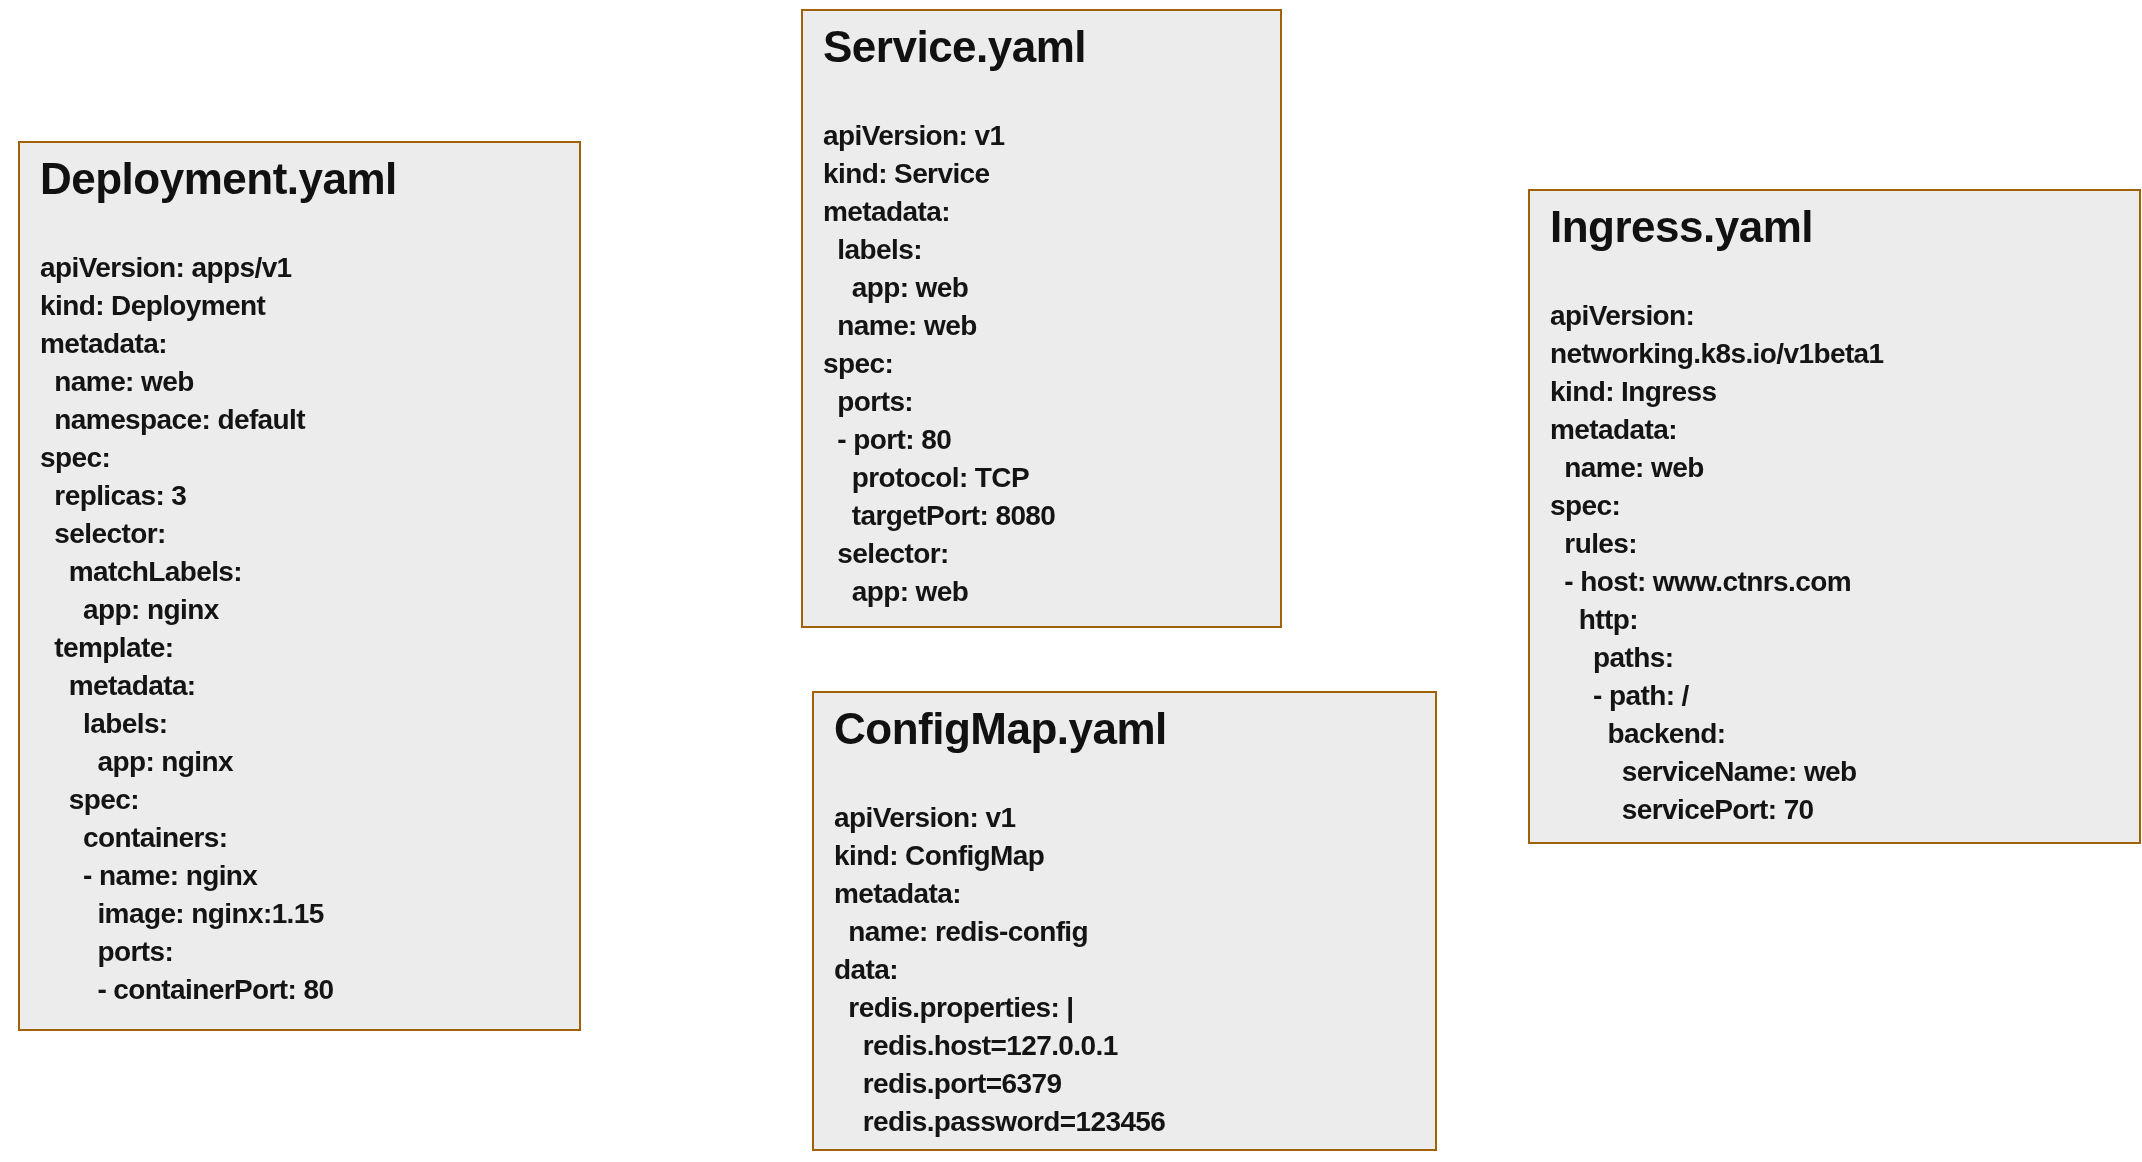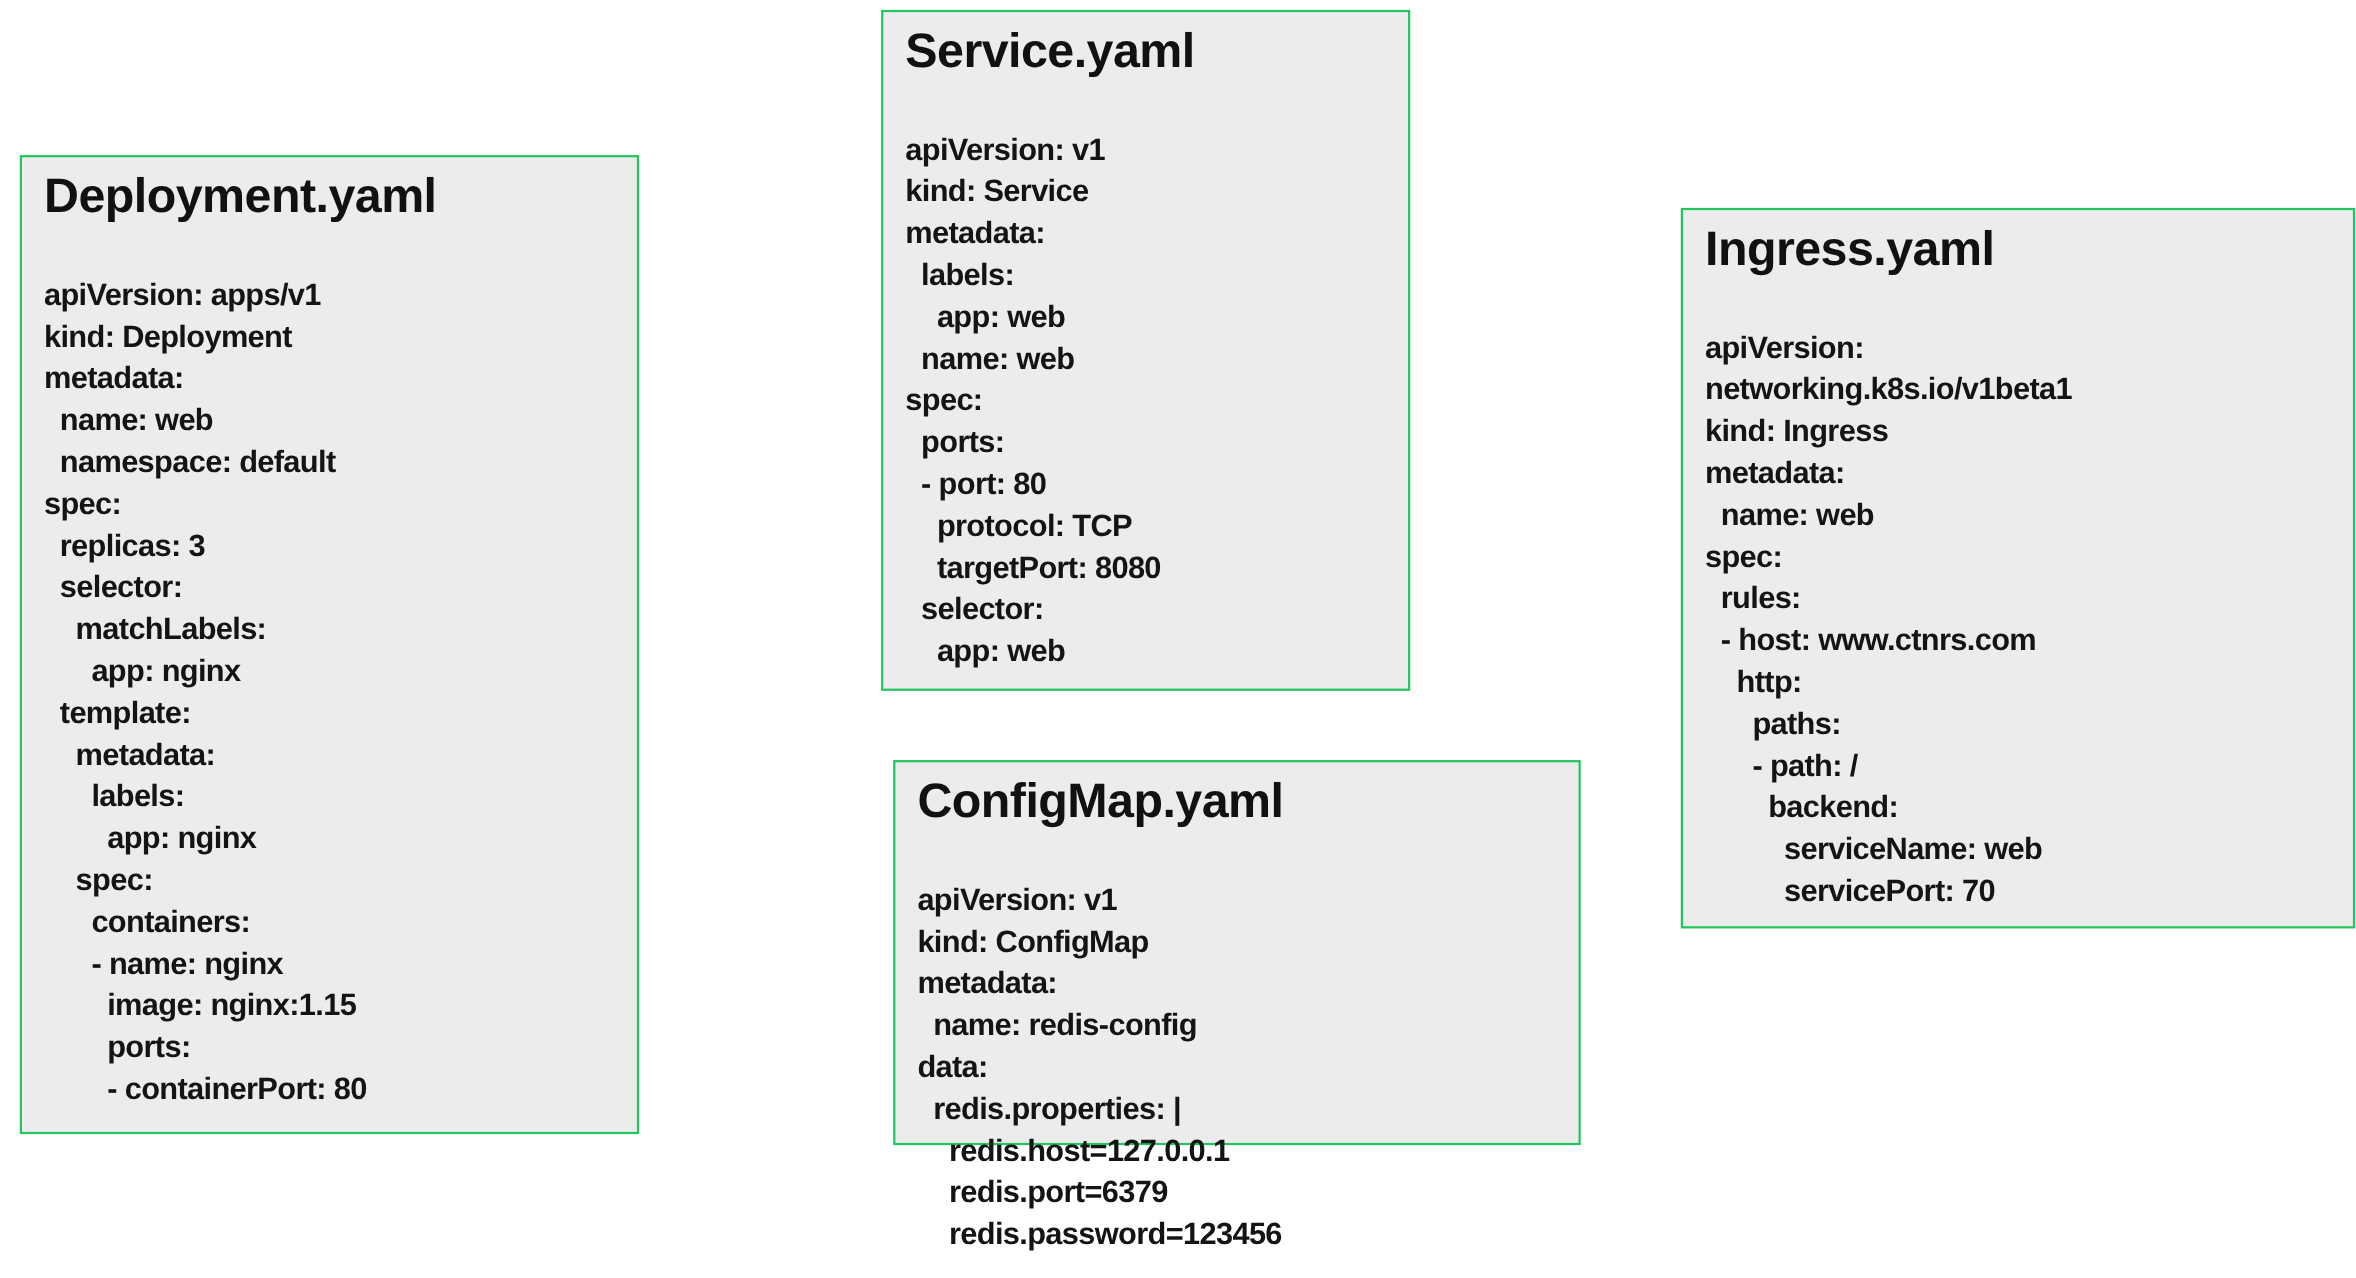--- a/index.html
+++ b/index.html
@@ -14,21 +14,21 @@
   .canvas {
     position: relative;
     width: 2142px;
     height: 1162px;
     background: #ffffff;
   }
   .yaml-card {
     position: absolute;
     box-sizing: border-box;
     background: #ececec;
-    border: 2px solid #22c55e;
+    border: 2px solid #a16207;
     padding: 8px 20px 22px 20px;
     color: #141414;
   }
   .yaml-card .card-title {
     margin: 0;
     font-size: 44px;
     line-height: 56px;
     font-weight: 700;
     letter-spacing: -0.5px;
     color: #111111;
@@ -40,21 +40,21 @@
     font-size: 28px;
     line-height: 38px;
     font-weight: 700;
     letter-spacing: -0.6px;
     color: #141414;
     white-space: pre;
   }
   
   .card-deployment { left: 18px;   top: 141px; width: 563px; height: 890px; }
   .card-service    { left: 801px;  top: 9px;   width: 481px; height: 619px; }
-  .card-configmap  { left: 812px;  top: 691px; width: 625px; height: 350px; }
+  .card-configmap  { left: 812px;  top: 691px; width: 625px; height: 460px; }
   .card-ingress    { left: 1528px; top: 189px; width: 613px; height: 655px; }
 </style>
 </head>
 <body>
 
 <div class="canvas">
 
   <div class="yaml-card card-deployment">
     <h2 class="card-title">Deployment.yaml</h2>
     <pre class="yaml-body">apiVersion: apps/v1

